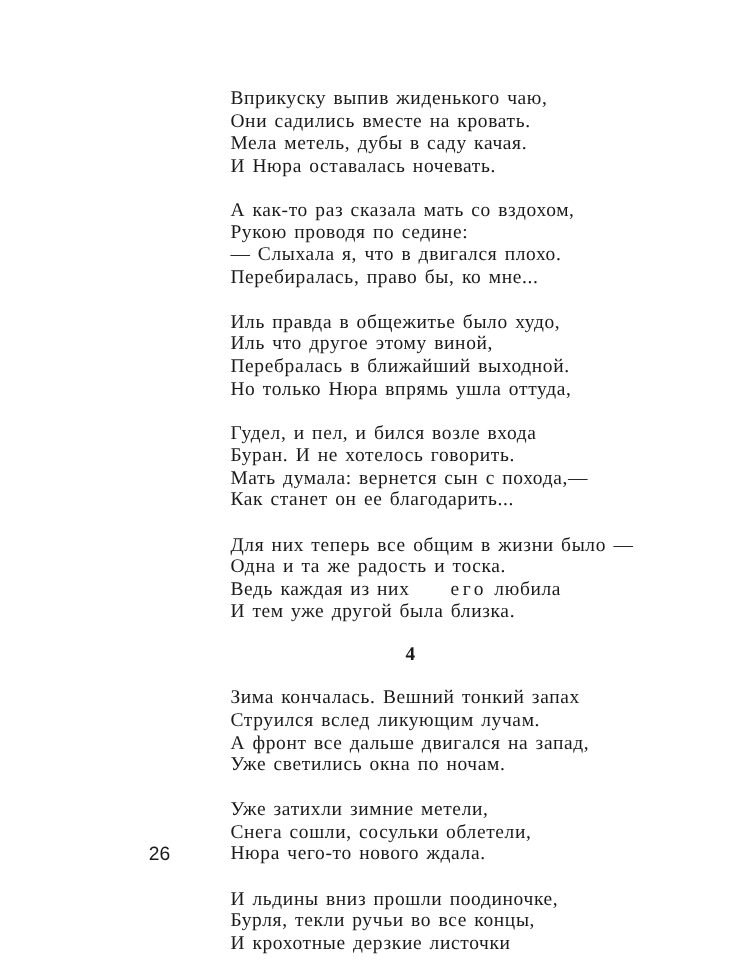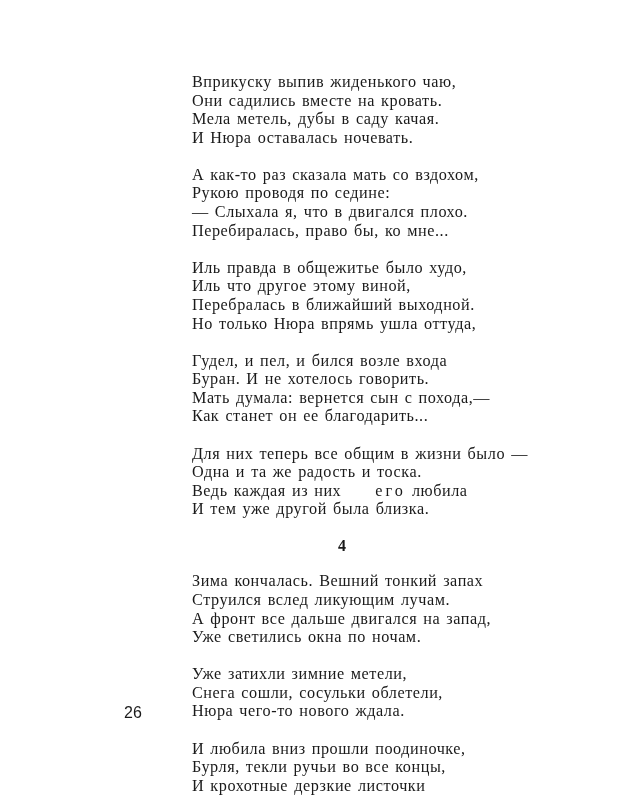--- a/index.html
+++ b/index.html
@@ -65,21 +65,21 @@
       <div class="line">Уже светились окна по ночам.</div>
     </div>
 
     <div class="stanza">
       <div class="line">Уже затихли зимние метели,</div>
       <div class="line">Снега сошли, сосульки облетели,</div>
       <div class="line">Нюра чего-то нового ждала.</div>
     </div>
 
     <div class="stanza">
-      <div class="line">И любила вниз прошли поодиночке,</div>
+      <div class="line">И льдины вниз прошли поодиночке,</div>
       <div class="line">Бурля, текли ручьи во все концы,</div>
       <div class="line">И крохотные дерзкие листочки</div>
 
     </div>
 
   </div>
 
   <div class="page-number">26</div>
 </div>
 

